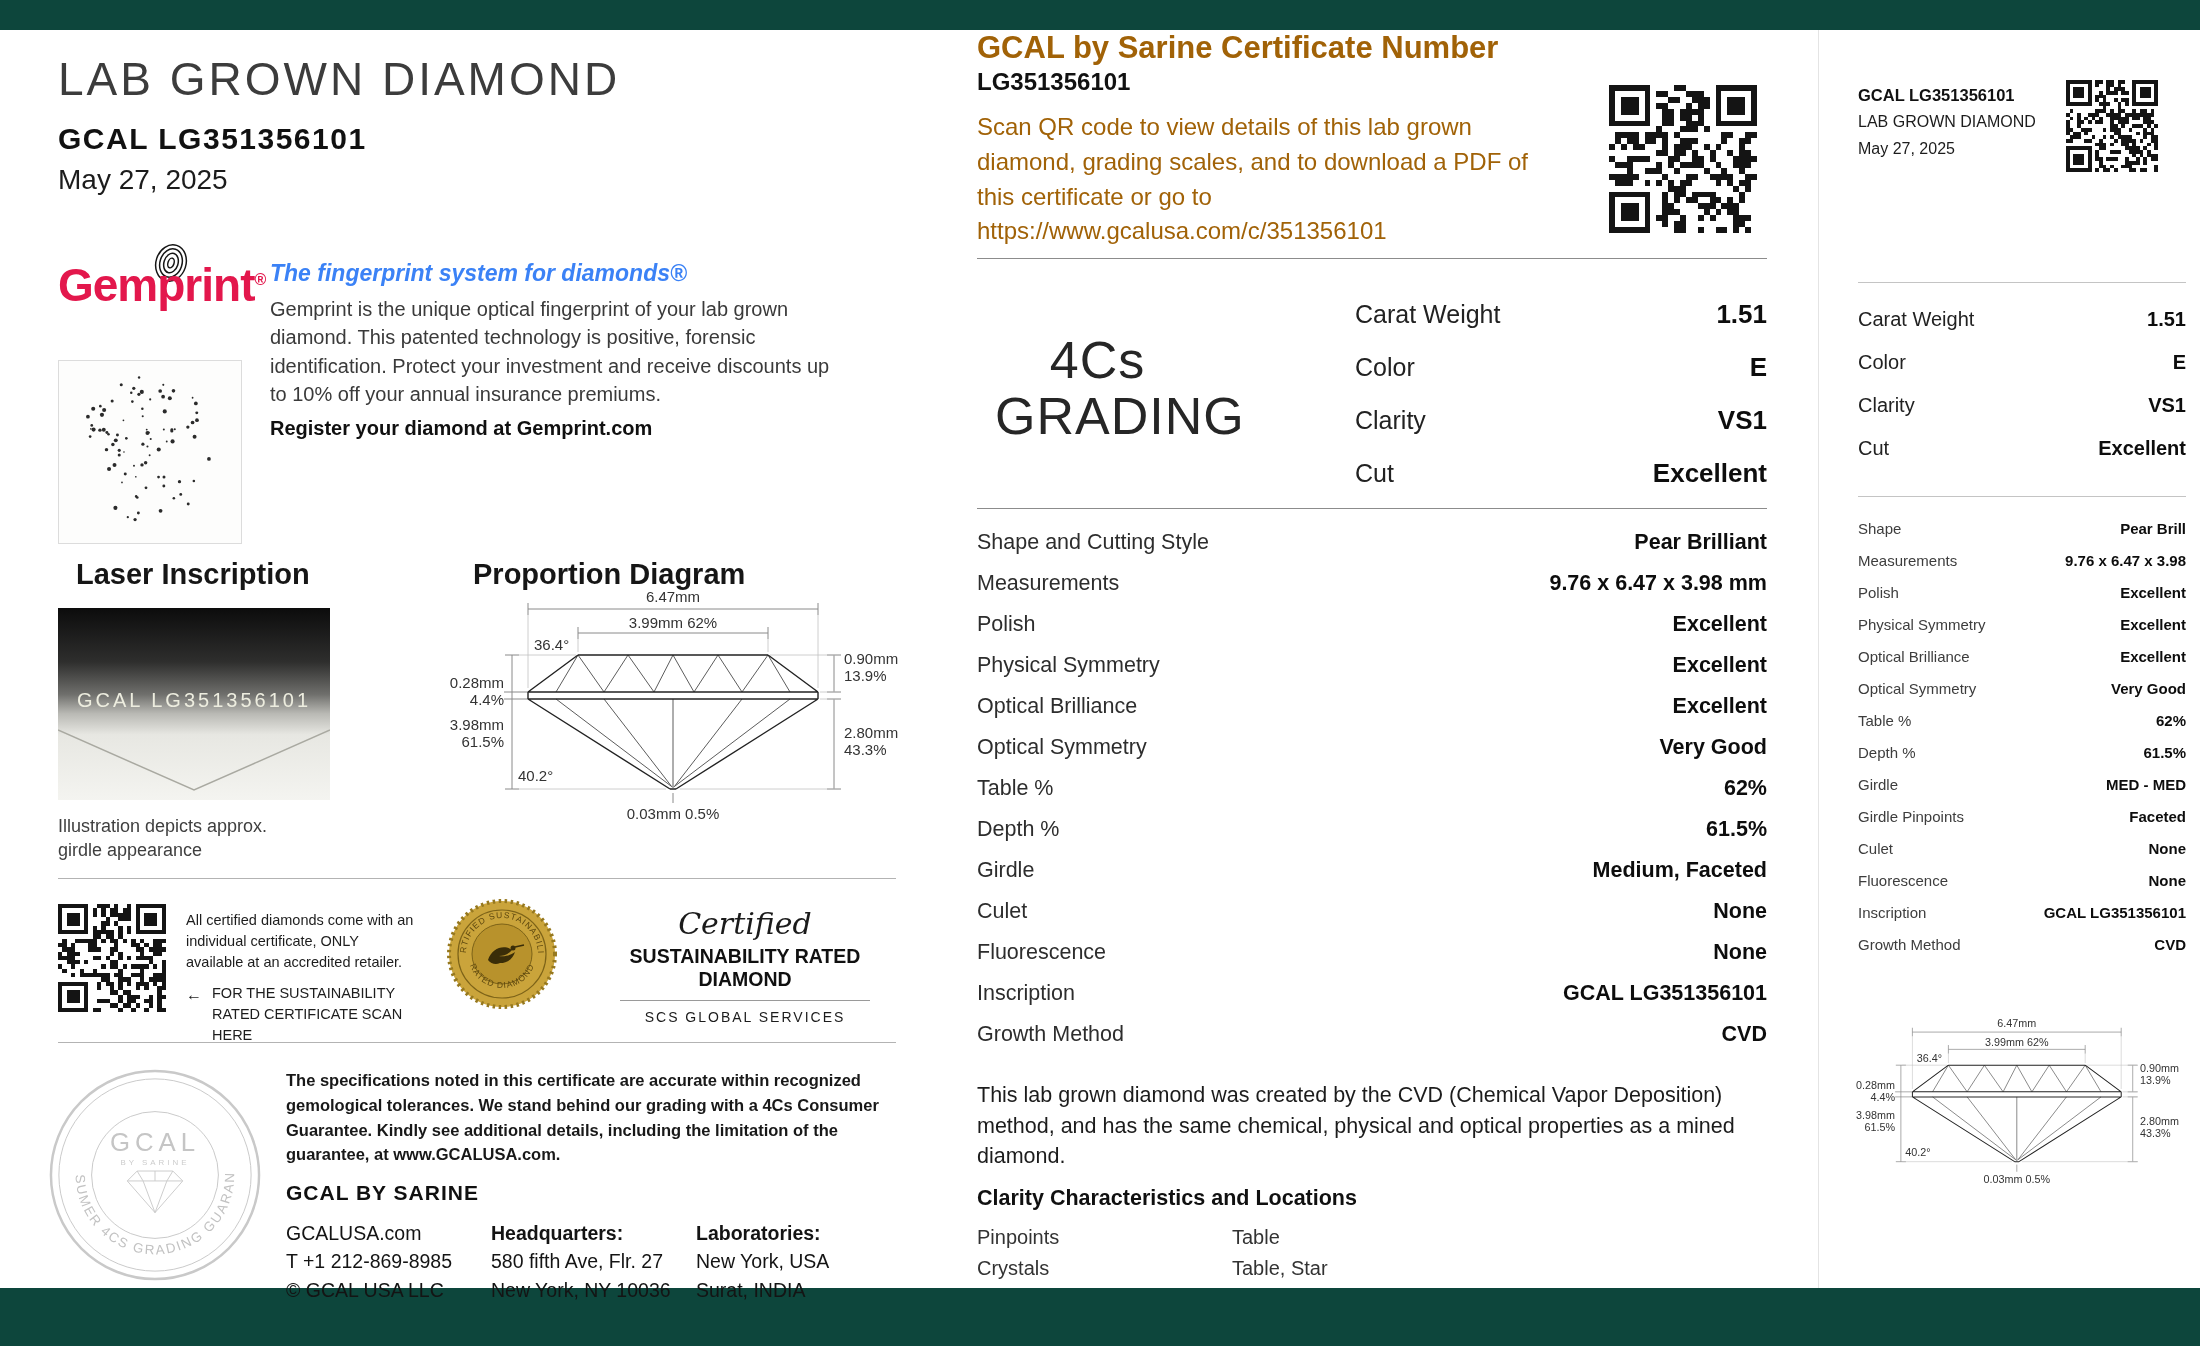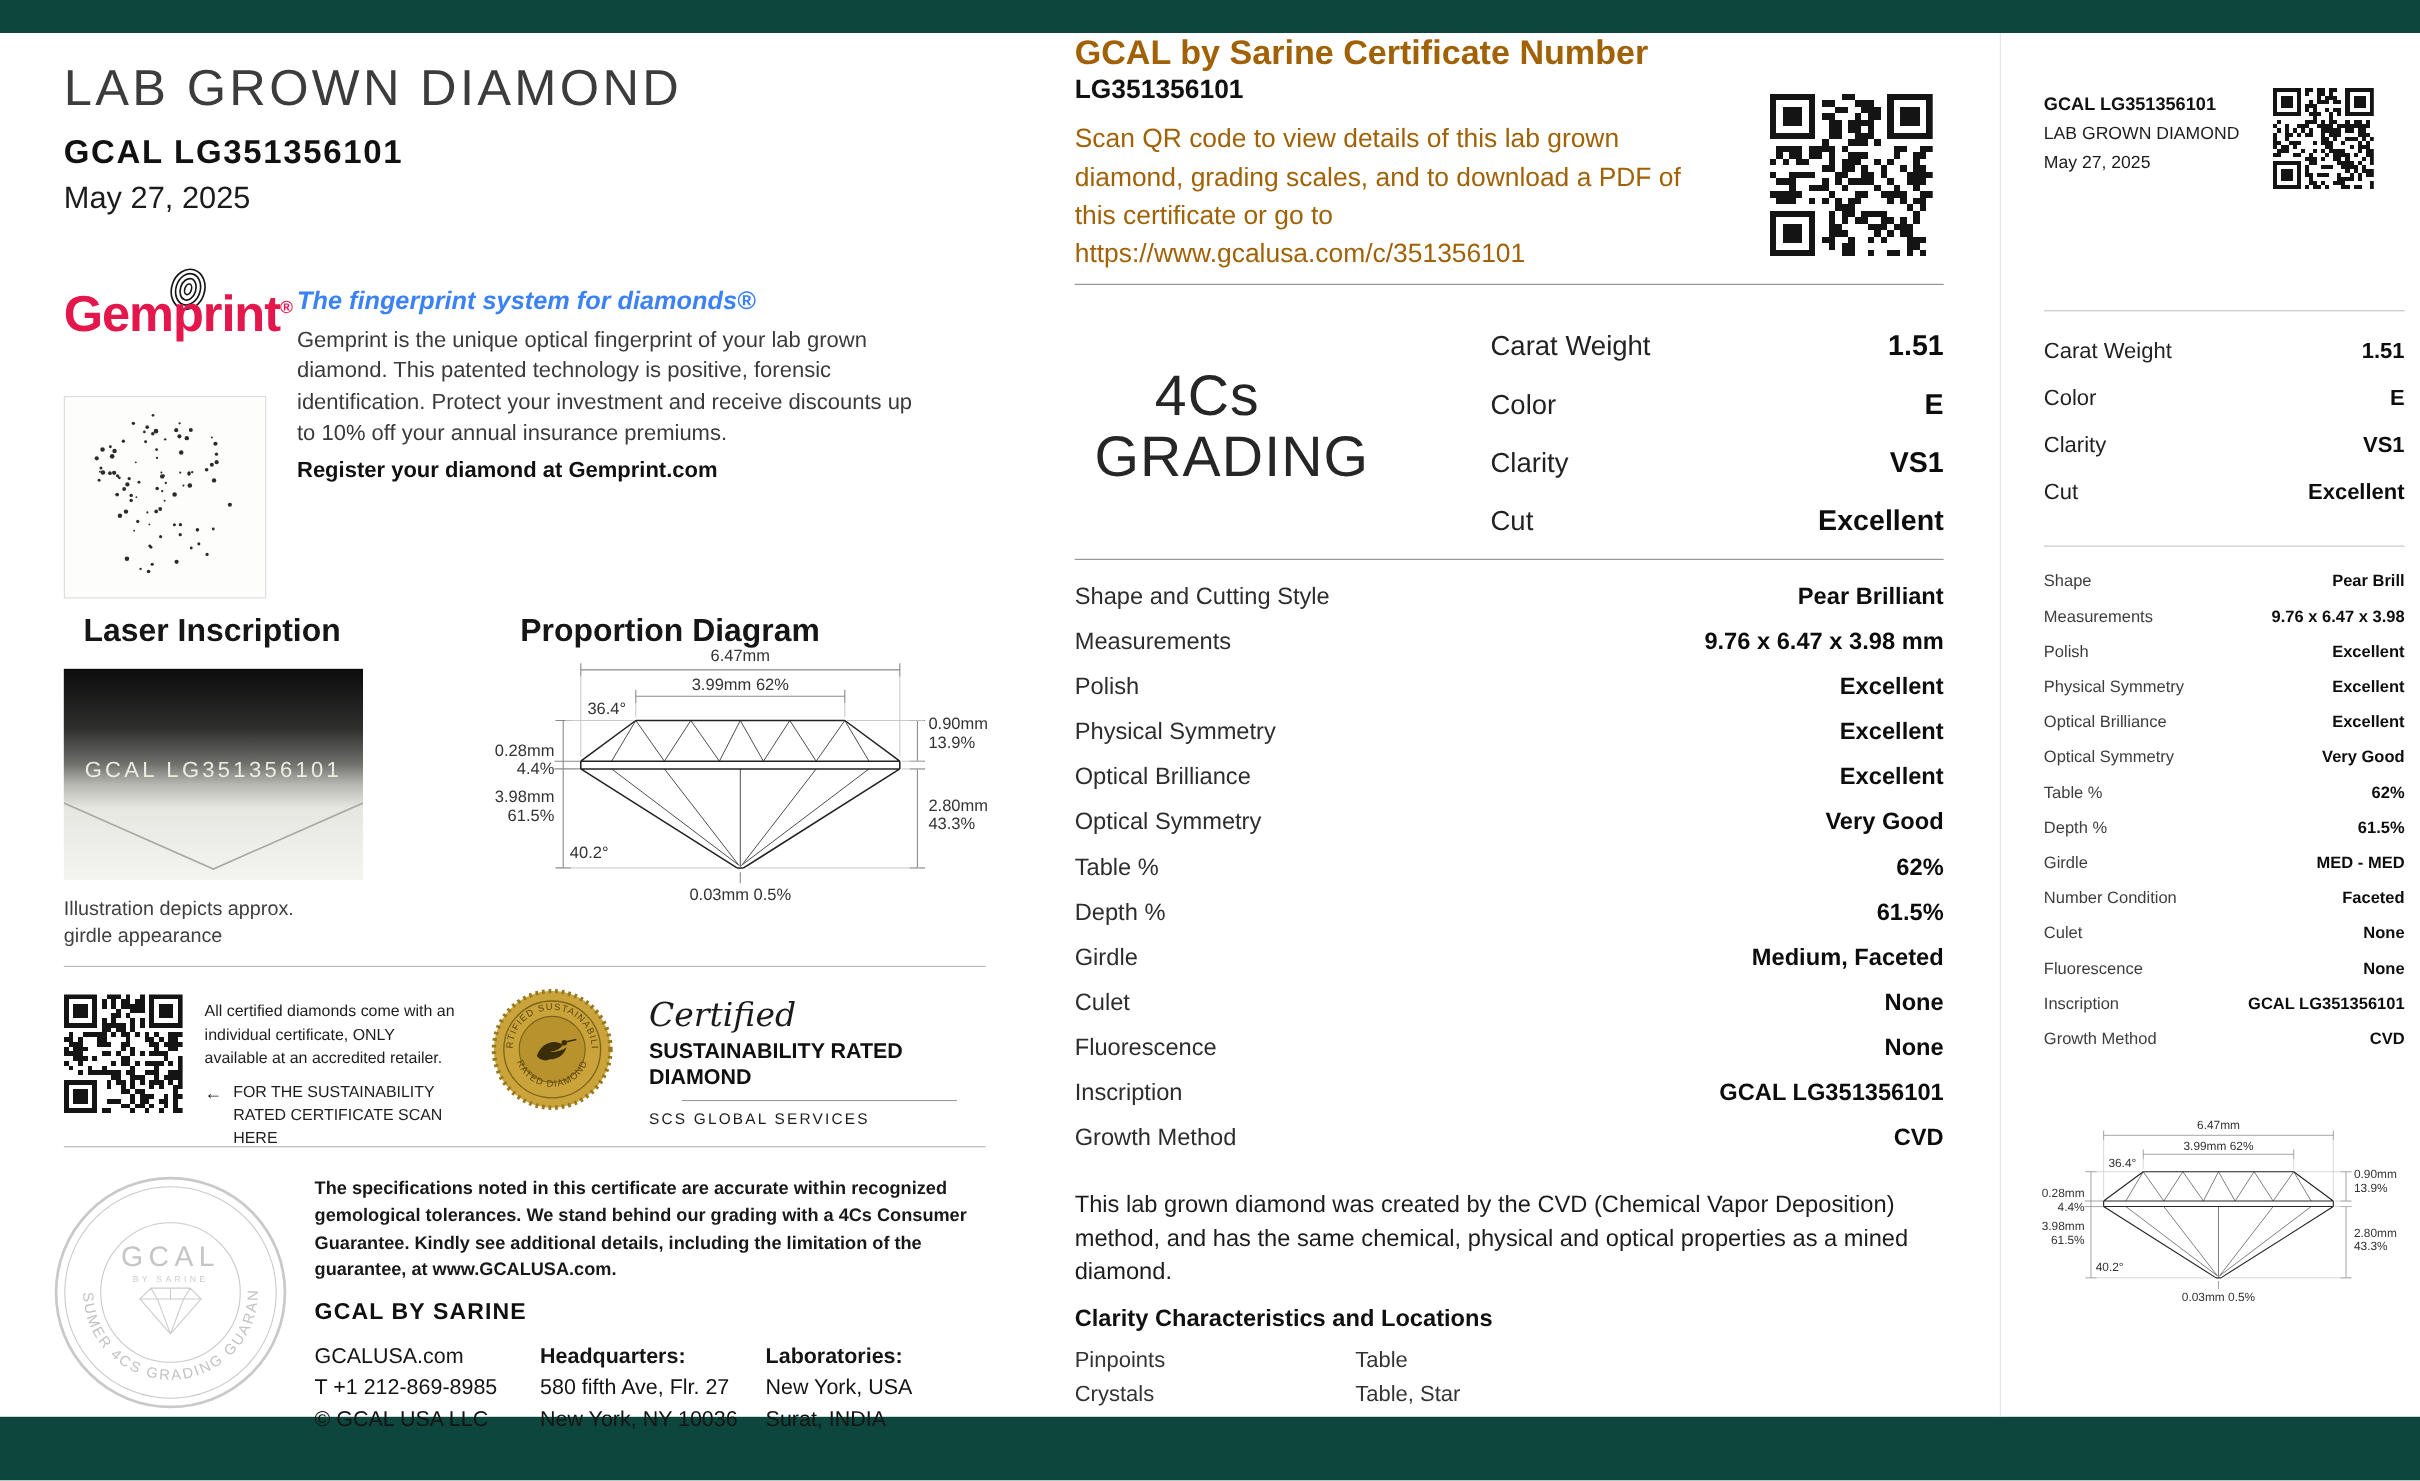--- a/index.html
+++ b/index.html
@@ -45,21 +45,21 @@
 
   .divider { position:absolute; left:0; width:838px; border-top:1px solid #b3b3b3; }
   .d1 { top:848px; } .d2 { top:1012px; }
 
   .cert-row { position:absolute; top:868px; left:0; width:845px; height:136px; }
   .qr-left { position:absolute; left:0; top:6px; width:108px; height:108px; }
   .qr-note { position:absolute; left:128px; top:12px; width:230px; font-size:14.5px; color:#1d1d1d; line-height:1.45; }
   .scan-note { display:flex; gap:10px; margin-top:10px; font-size:14.5px; }
   .scan-note .arrow { font-size:16px; }
   .gold-seal { position:absolute; left:388px; top:0; width:112px; height:112px; }
-  .certified-block { position:absolute; left:532px; top:8px; width:310px; }
+  .certified-block { position:absolute; left:532px; top:8px; width:310px; text-align:center; }
   .certified-script { font-family:"DejaVu Serif", serif; font-style:italic; font-size:30px; color:#1b1b1b; }
   .sustain-line { font-size:19.5px; font-weight:bold; margin-top:4px; color:#101010; }
   .cb-rule { border-top:1px solid #9a9a9a; margin:9px 30px 0 30px; }
   .scs-line { font-size:14px; letter-spacing:2px; margin-top:8px; color:#1c1c1c; }
 
   .footer-row { position:absolute; top:1034px; left:0; width:845px; height:224px; }
   .watermark { position:absolute; left:-12px; top:2px; width:218px; height:218px; }
   .footer-text { position:absolute; left:228px; top:4px; width:620px; }
   .legal { font-size:16.5px; font-weight:bold; line-height:1.5; color:#181818; }
   .company { font-size:21px; font-weight:bold; letter-spacing:1px; margin-top:14px; color:#101010; }
@@ -1218,21 +1218,21 @@
         </div>
       <div class="strow">
           <span class="stl">Depth %</span>
           <span class="stv">61.5%</span>
         </div>
       <div class="strow">
           <span class="stl">Girdle</span>
           <span class="stv">MED - MED</span>
         </div>
       <div class="strow">
-          <span class="stl">Number Condition</span>
+          <span class="stl">Girdle Pinpoints</span>
           <span class="stv">Faceted</span>
         </div>
       <div class="strow">
           <span class="stl">Culet</span>
           <span class="stv">None</span>
         </div>
       <div class="strow">
           <span class="stl">Fluorescence</span>
           <span class="stv">None</span>
         </div>

